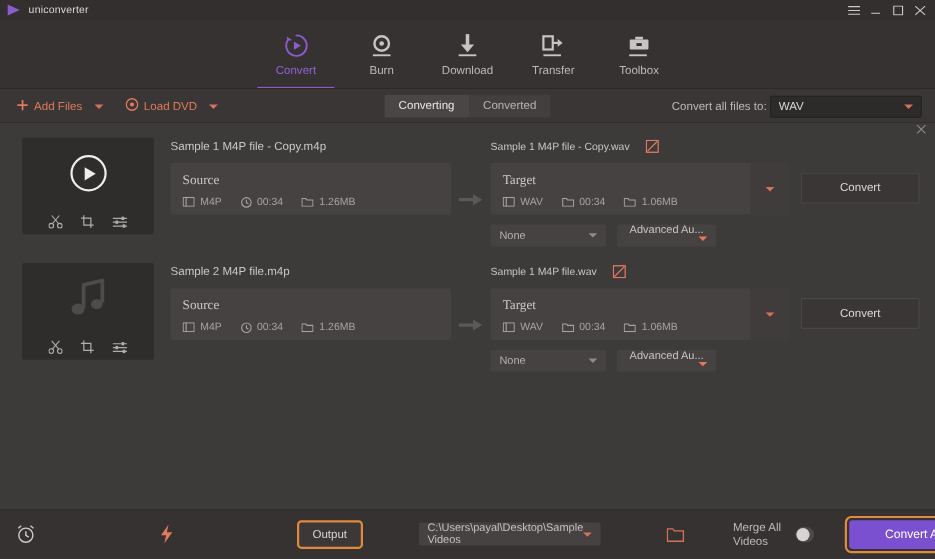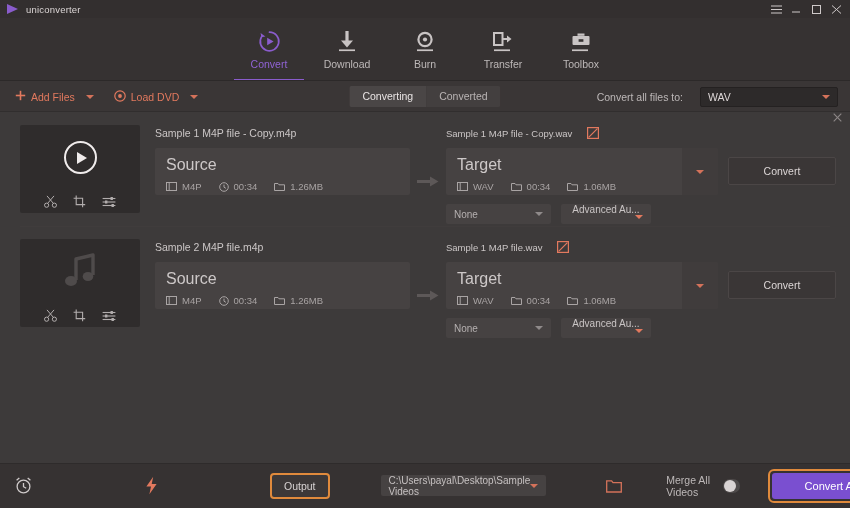--- a/index.html
+++ b/index.html
@@ -72,21 +72,21 @@
   .seg-group {
     position: absolute; left: 50%; transform: translateX(-50%);
     display: flex; border-radius: 2px; overflow: hidden;
   }
   .seg {
     padding: 4px 13px; font-size: 10.5px; background: #433f3f;
     color: #b9b4b4; cursor: pointer; line-height: 13px; text-align: right;
   }
   .seg.active { background: #4a4646; color: #e9e4e4; }
   .conv-all {
-    margin-left: auto; display: flex; align-items: center; gap: 17px;
+    margin-left: auto; display: flex; align-items: center; gap: 3px;
   }
   .conv-all-label { font-size: 10.5px; color: #bdb8b8; }
   .format-select {
     width: 138px; height: 20px; background: #2d2a2a; border: 1px solid #242121;
     display: flex; align-items: center; padding: 0 7px; font-size: 10.5px;
     color: #ddd7d7; border-radius: 2px; cursor: pointer;
   }
   .format-select .caret-sm { margin-left: auto; }
 
   
@@ -125,21 +125,21 @@
     display: flex; align-items: center; justify-content: center; gap: 16px;
   }
   .thumb-tools .ti { cursor: pointer; opacity: .82; display:flex; }
 
   
   .src-col { flex: 0 0 auto; margin-left: 15px; width: 255px; padding-top: 2px; }
   .src-name { font-size: 10.5px; color: #cbc6c6; margin-bottom: 9px; }
   .meta-box {
     background: #464242; border-radius: 2px; padding: 8px 11px 9px 11px; height: 47px;
   }
-  .meta-title { font-size: 16px; color: #cdc8c8; margin-bottom: 7px; }
+  .meta-title { font-size: 12px; color: #cdc8c8; margin-bottom: 7px; font-family: Liberation Serif, serif; }
   .meta-line { display: flex; align-items: center; gap: 17px; }
   .meta-item { display: flex; align-items: center; gap: 5px; font-size: 9.5px; color: #a9a4a4; }
   .meta-item svg { display: block; flex: 0 0 auto; }
 
   
   .arrow-col {
     flex: 0 0 36px; display: flex; align-items: center; justify-content: center;
     height: 88px; padding-top: 24px;
   }
 
@@ -266,36 +266,36 @@
           <path d="M11.5 2.2 A9.3 9.3 0 1 1 3.6 6.6" fill="none" stroke="#8a5ccc" stroke-width="1.7" stroke-linecap="round"></path>
           <path d="M2.6 3.1 L3.3 7.2 L7.4 6.4 Z" fill="#8a5ccc"></path>
           <path d="M9.2 7.7 L15.6 11.5 L9.2 15.3 Z" fill="#8a5ccc"></path>
         </svg>
       </span>
       <span class="nav-label">Convert</span>
     </div>
     <div class="nav-tab">
       <span class="nav-ico">
         <svg width="20" height="22" viewBox="0 0 20 22">
+          <circle cx="10" cy="9.5" r="6.6" fill="none" stroke="#c9c4c4" stroke-width="2.2"></circle>
+          <circle cx="10" cy="9.5" r="2.1" fill="#c9c4c4"></circle>
+          <rect x="2" y="19.4" width="16" height="1.7" fill="#c9c4c4"></rect>
+        </svg>
+      </span>
+      <span class="nav-label">Burn</span>
+    </div>
+    <div class="nav-tab">
+      <span class="nav-ico">
+        <svg width="20" height="22" viewBox="0 0 20 22">
           <rect x="8.4" y="1" width="3.2" height="11" fill="#c9c4c4"></rect>
           <path d="M4 10.5 L10 17.5 L16 10.5 Z" fill="#c9c4c4"></path>
           <rect x="2" y="19.4" width="16" height="1.7" fill="#c9c4c4"></rect>
         </svg>
       </span>
       <span class="nav-label">Download</span>
-    </div>
-    <div class="nav-tab">
-      <span class="nav-ico">
-        <svg width="20" height="22" viewBox="0 0 20 22">
-          <circle cx="10" cy="9.5" r="6.6" fill="none" stroke="#c9c4c4" stroke-width="2.2"></circle>
-          <circle cx="10" cy="9.5" r="2.1" fill="#c9c4c4"></circle>
-          <rect x="2" y="19.4" width="16" height="1.7" fill="#c9c4c4"></rect>
-        </svg>
-      </span>
-      <span class="nav-label">Burn</span>
     </div>
     <div class="nav-tab">
       <span class="nav-ico">
         <svg width="22" height="22" viewBox="0 0 22 22">
           <rect x="2" y="3" width="8.5" height="12" fill="none" stroke="#c9c4c4" stroke-width="2"></rect>
           <rect x="10" y="8" width="8" height="2" fill="#c9c4c4"></rect>
           <path d="M15 5.5 L19.5 9 L15 12.5 Z" fill="#c9c4c4"></path>
           <rect x="2" y="19.4" width="16" height="1.7" fill="#c9c4c4"></rect>
         </svg>
       </span>

